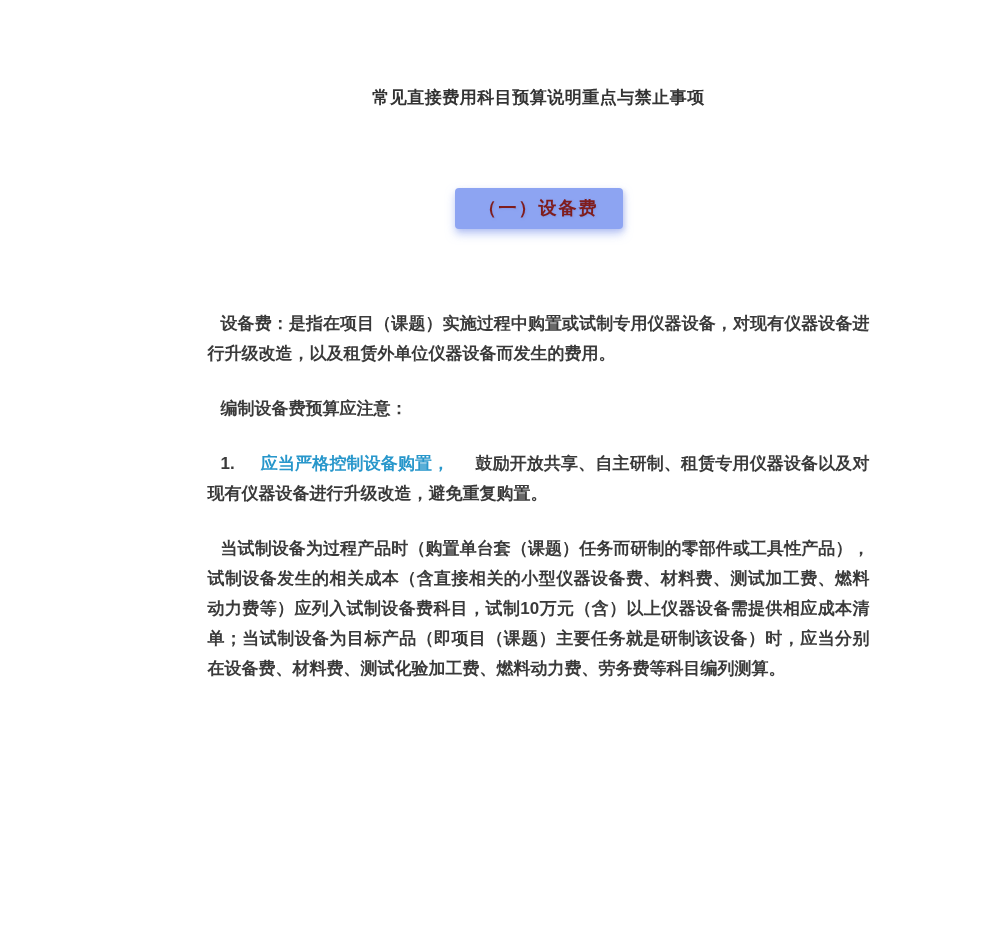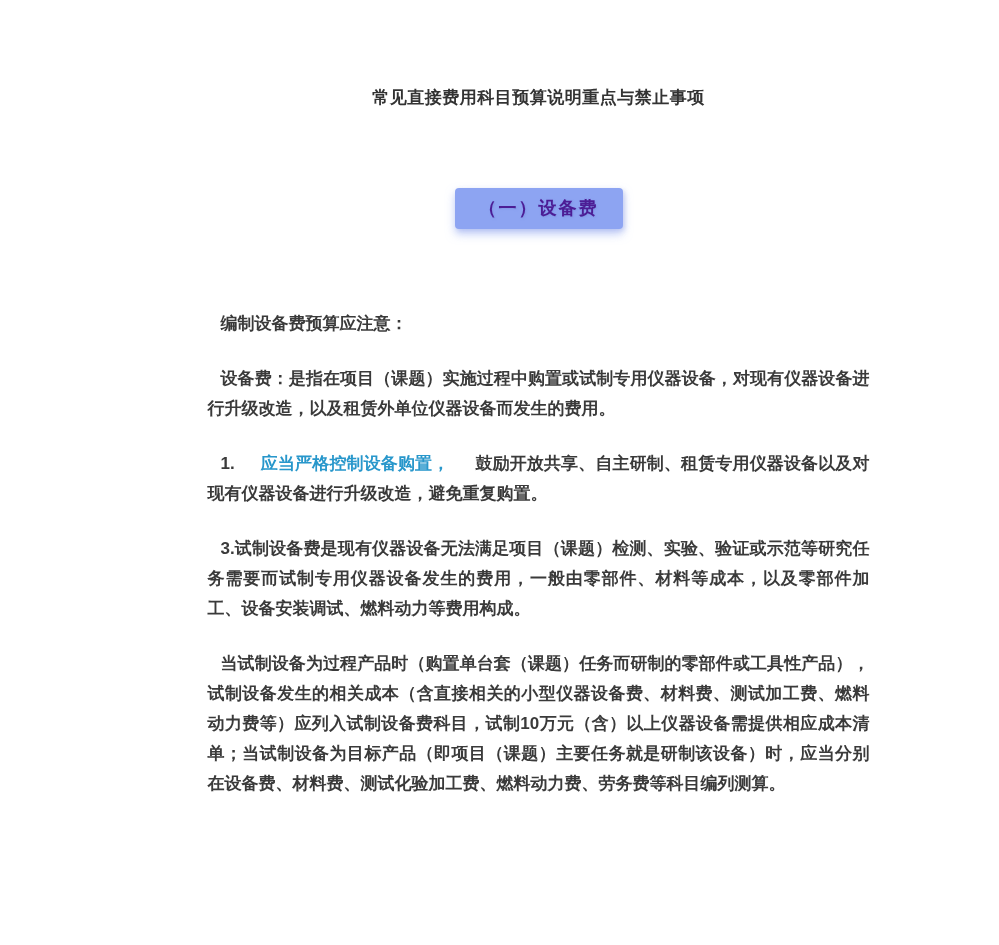--- a/index.html
+++ b/index.html
@@ -29,21 +29,21 @@
     color: #333333;
     letter-spacing: 0.5px;
   }
   .badge-row {
     margin-top: 68px;
     text-align: center;
   }
   .badge {
     display: inline-block;
     background: var(--badge-bg);
-    color: #4c1d95;
+    color: #7f1d1d;
     font-size: 18px;
     font-weight: 700;
     letter-spacing: 2px;
     padding: 8px 24px 9px 24px;
     border-radius: 4px;
     box-shadow: 0 5px 10px rgba(141, 164, 242, 0.55), 2px 2px 4px rgba(160, 170, 220, 0.35);
     text-shadow: 1px 1px 2px rgba(120, 140, 220, 0.55);
   }
   .content {
     width: 688px;
@@ -62,19 +62,18 @@
 </style>
 </head>
 <body>
 
 <div class="page">
   <h1 class="title">常见直接费用科目预算说明重点与禁止事项</h1>
   <div class="badge-row">
     <span class="badge">（一）设备费</span>
   </div>
   <div class="content" id="content">
+      <p class="para"><span class="seg">设备费：是指在项目（课题）实施过程中购置或试制专用仪器设备，对现有仪器设备进行升级改造，以及租赁外单位仪器设备而发生的费用。</span></p>
       <p class="para"><span class="seg">编制设备费预算应注意：</span></p>
-      <p class="para"><span class="seg">设备费：是指在项目（课题）实施过程中购置或试制专用仪器设备，对现有仪器设备进行升级改造，以及租赁外单位仪器设备而发生的费用。</span></p>
       <p class="para"><span class="seg">1.</span><span class="hl">应当严格控制设备购置，</span><span class="seg">鼓励开放共享、自主研制、租赁专用仪器设备以及对现有仪器设备进行升级改造，避免重复购置。</span></p>
-      <p class="para"><span class="seg">3.试制设备费是现有仪器设备无法满足项目（课题）检测、实验、验证或示范等研究任务需要而试制专用仪器设备发生的费用，一般由零部件、材料等成本，以及零部件加工、设备安装调试、燃料动力等费用构成。</span></p>
       <p class="para"><span class="seg">当试制设备为过程产品时（购置单台套（课题）任务而研制的零部件或工具性产品），试制设备发生的相关成本（含直接相关的小型仪器设备费、材料费、测试加工费、燃料动力费等）应列入试制设备费科目，试制10万元（含）以上仪器设备需提供相应成本清单；当试制设备为目标产品（即项目（课题）主要任务就是研制该设备）时，应当分别在设备费、材料费、测试化验加工费、燃料动力费、劳务费等科目编列测算。</span></p>
     </div>
 </div>
 
 </body></html>

